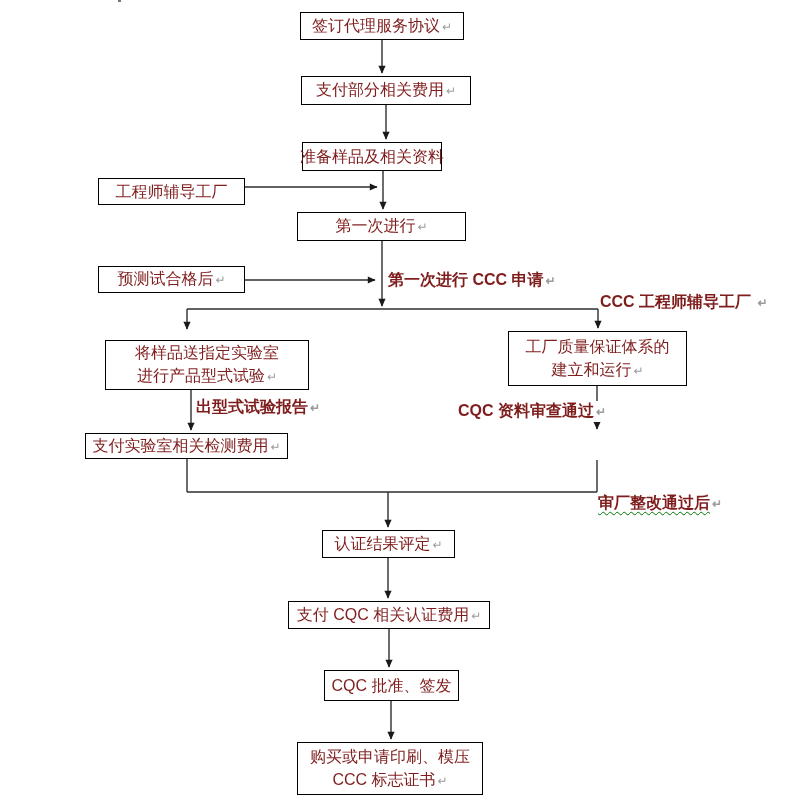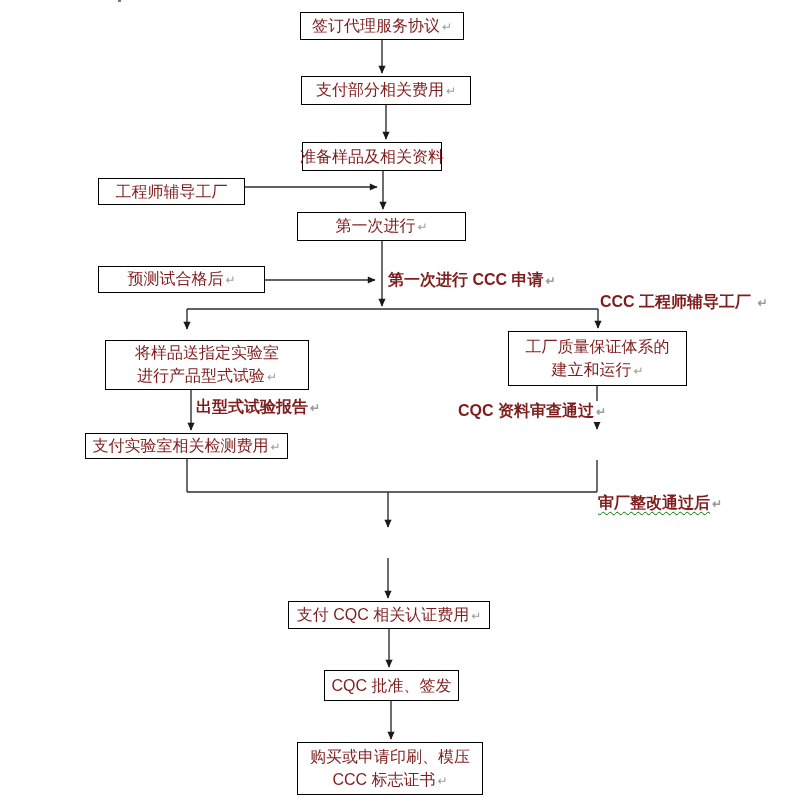--- a/index.html
+++ b/index.html
@@ -95,39 +95,42 @@
   </div>
 
   <div class="box" style="left:98px;top:178px;width:147px;height:27px">
     <span class="ln"><span class="t">工程师辅导工厂</span></span>
   </div>
 
   <div class="box" style="left:297px;top:212px;width:169px;height:29px">
     <span class="ln"><span class="t">第一次进行</span><span class="rm">↵</span></span>
   </div>
 
-  <div class="box" style="left:98px;top:266px;width:167px;height:27px">
+  <div class="box" style="left:98px;top:266px;width:147px;height:27px">
     <span class="ln"><span class="t">预测试合格后</span><span class="rm">↵</span></span>
   </div>
 
   <div class="box" style="left:105px;top:340px;width:204px;height:50px">
     <span class="ln"><span class="t">将样品送指定实验室</span></span>
     <span class="ln"><span class="t">进行产品型式试验</span><span class="rm">↵</span></span>
   </div>
 
   <div class="box" style="left:85px;top:433px;width:203px;height:26px">
     <span class="ln"><span class="t">支付实验室相关检测费用</span><span class="rm">↵</span></span>
   </div>
 
   <div class="box" style="left:508px;top:331px;width:179px;height:55px">
     <span class="ln"><span class="t">工厂质量保证体系的</span></span>
     <span class="ln"><span class="t">建立和运行</span><span class="rm">↵</span></span>
   </div>
 
 
+  <div class="box" style="left:322px;top:530px;width:133px;height:28px">
+    <span class="ln"><span class="t">认证结果评定</span><span class="rm">↵</span></span>
+  </div>
 
   <div class="box" style="left:288px;top:601px;width:202px;height:28px">
     <span class="ln"><span class="t">支付 CQC 相关认证费用</span><span class="rm">↵</span></span>
   </div>
 
   <div class="box" style="left:324px;top:670px;width:135px;height:31px">
     <span class="ln"><span class="t">CQC 批准、签发</span></span>
   </div>
 
   <div class="box" style="left:297px;top:742px;width:186px;height:53px">

